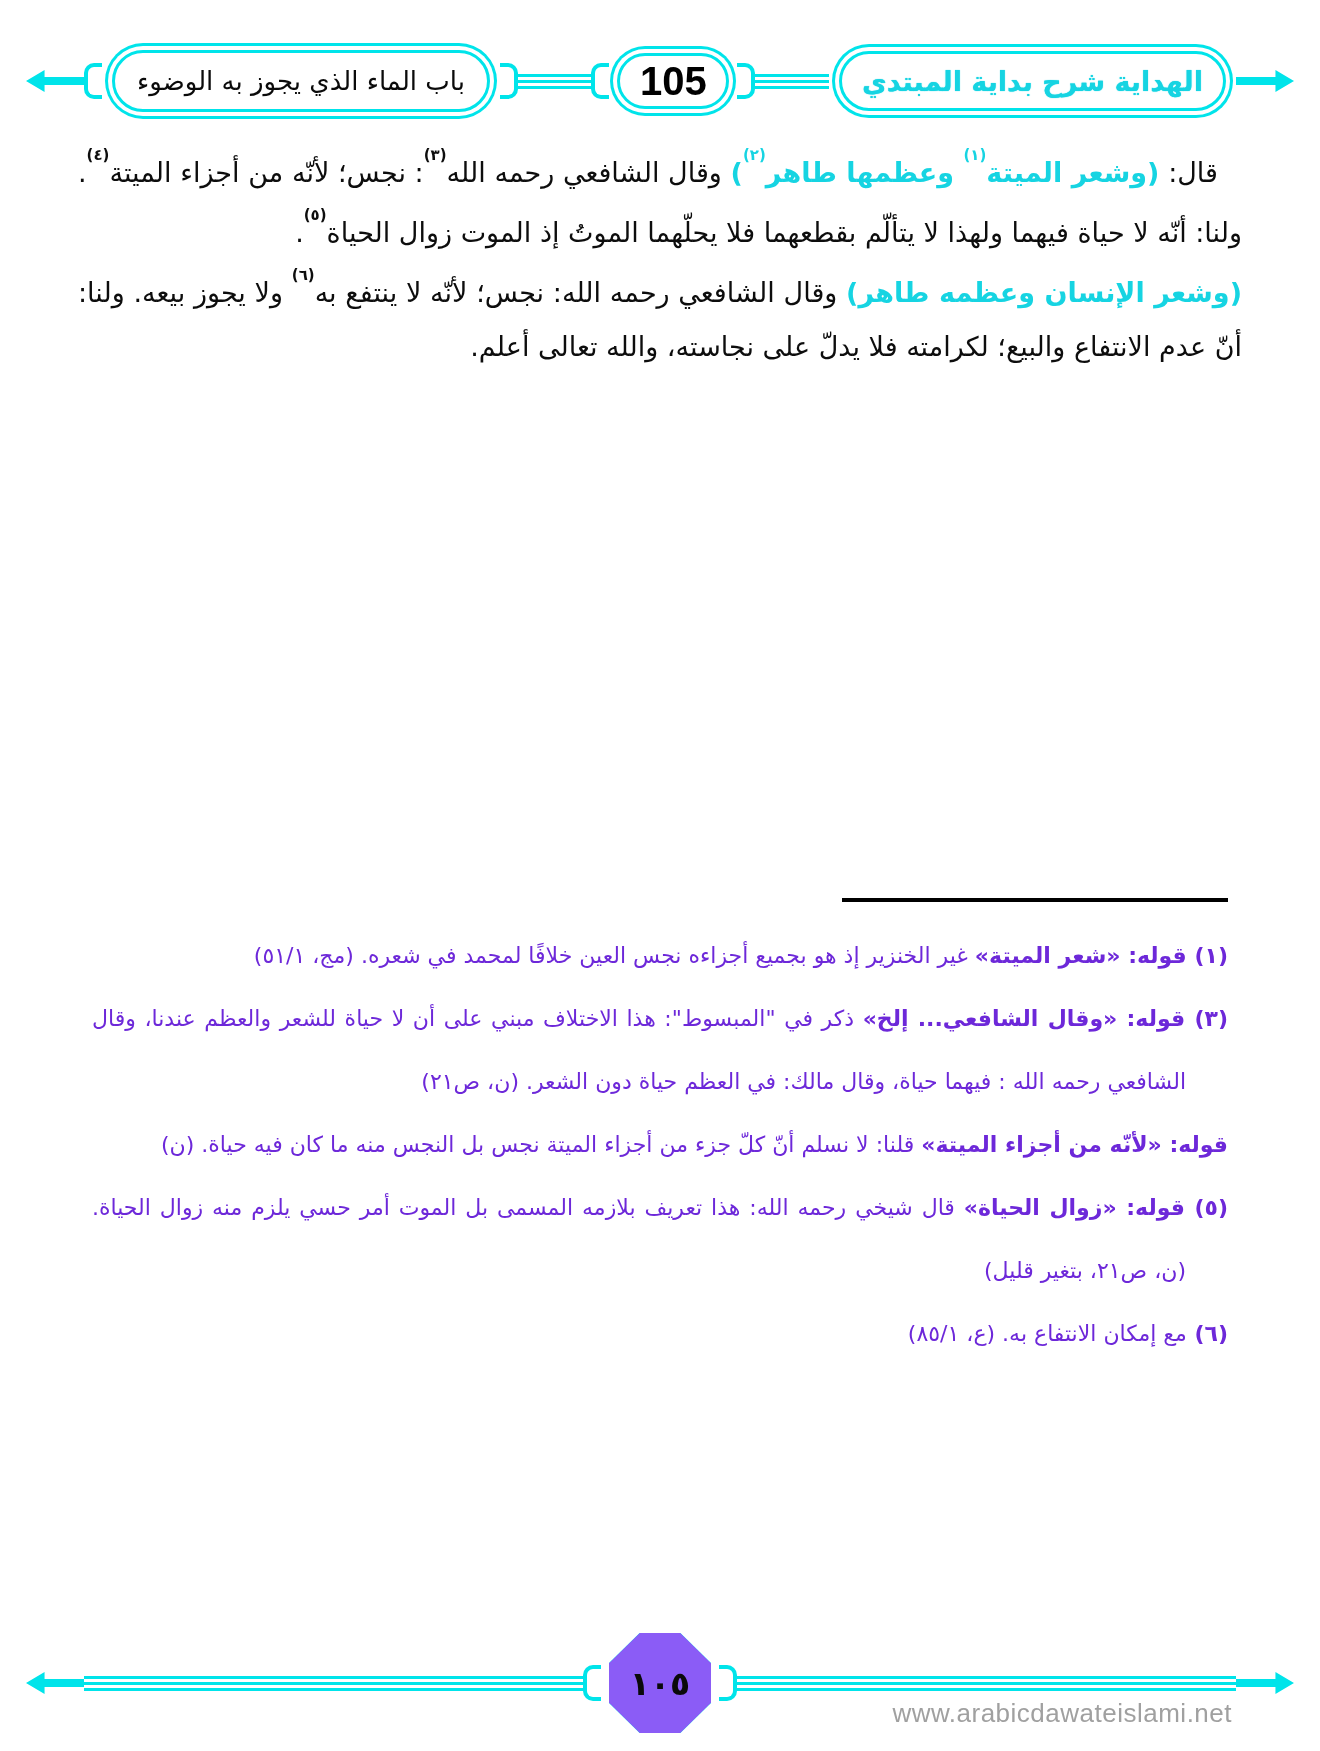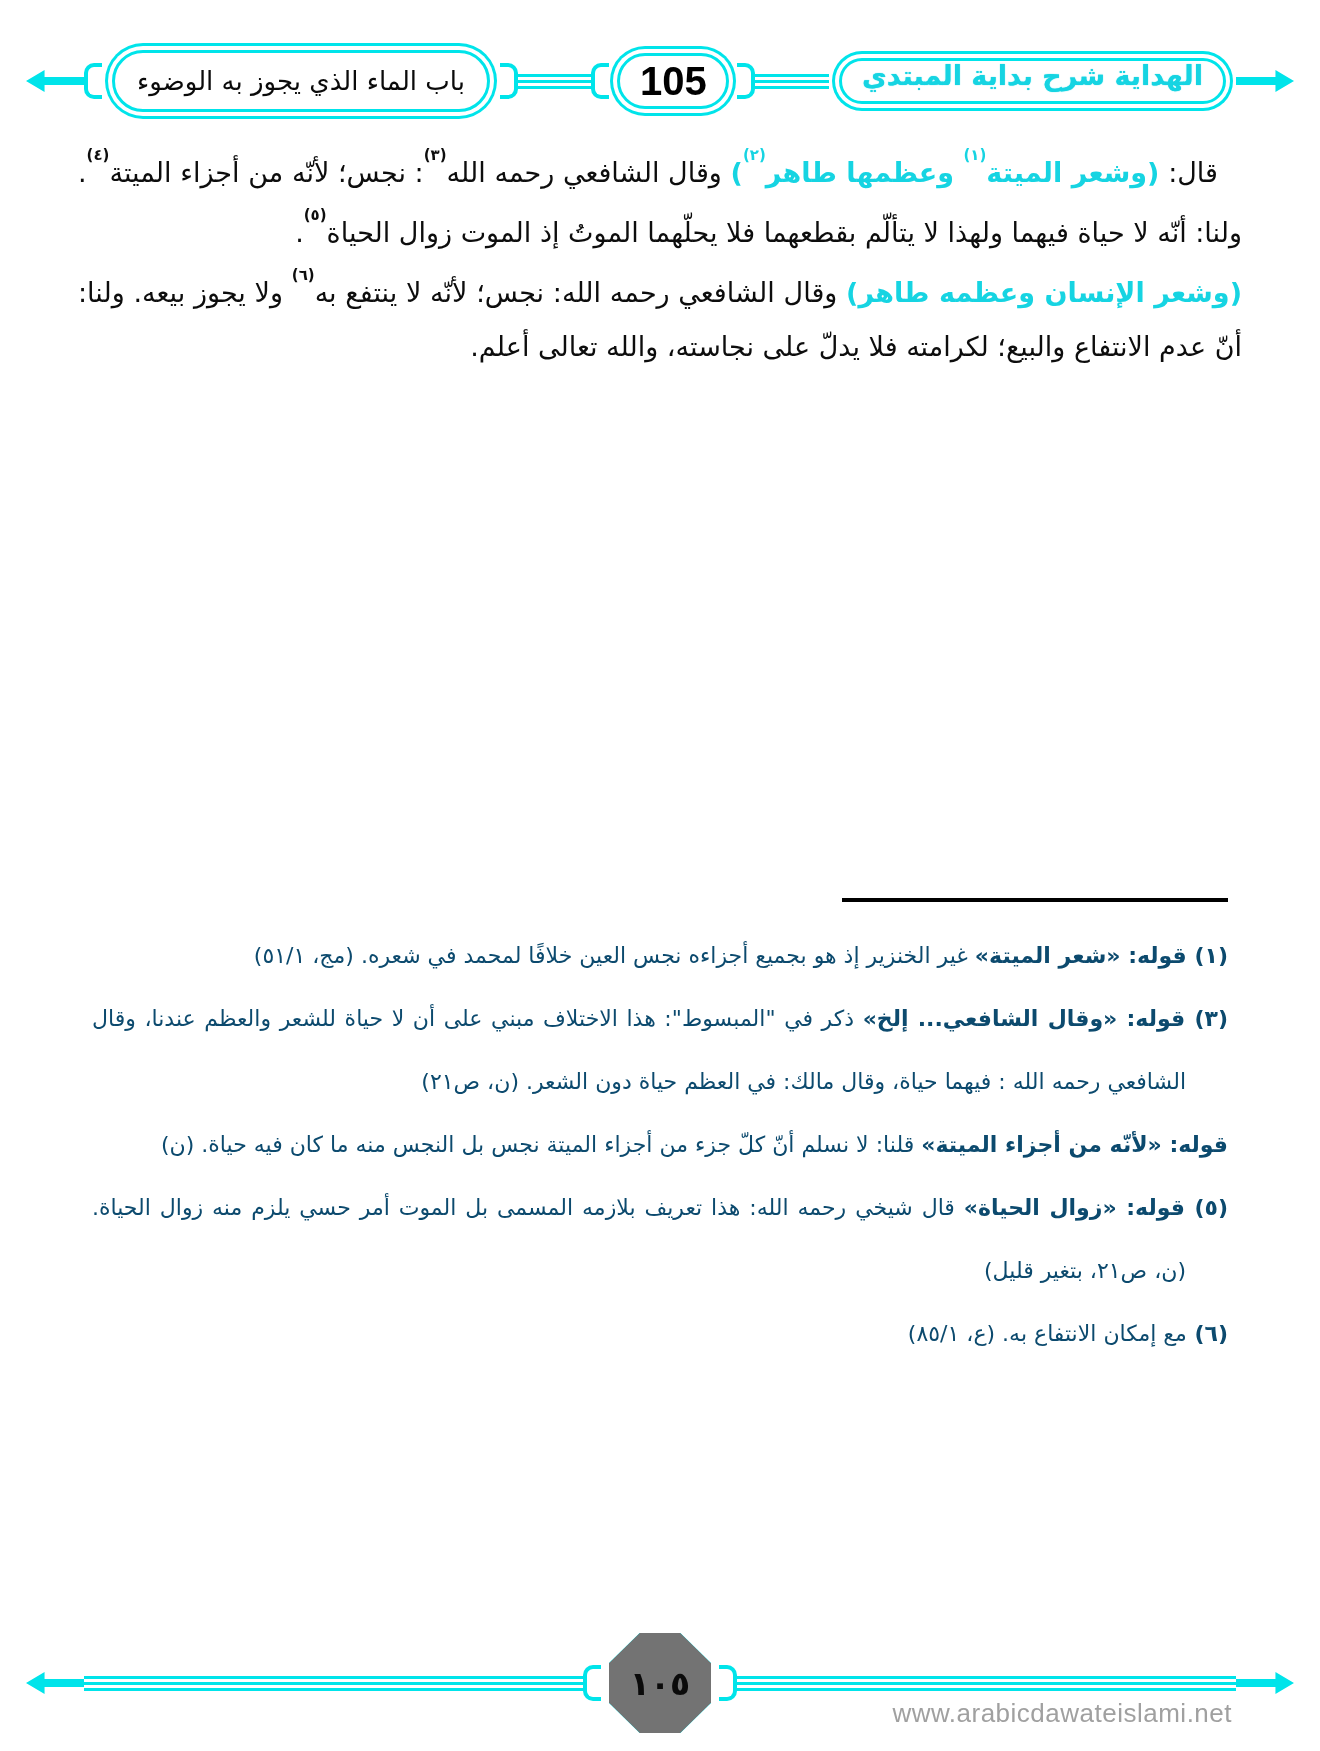--- a/index.html
+++ b/index.html
@@ -21,44 +21,44 @@
   .clasp-open-l{border-left:none;border-radius:0 10px 10px 0;}
   .clasp-open-r{border-right:none;border-radius:10px 0 0 10px;}
   .finial{width:58px;height:34px;background:var(--cyan);flex:0 0 auto;}
   .finial-l{clip-path:polygon(100% 38%,32% 38%,32% 18%,0 50%,32% 82%,32% 62%,100% 62%);}
   .finial-r{clip-path:polygon(0 38%,68% 38%,68% 18%,100% 50%,68% 82%,68% 62%,0 62%);}
   .cartouche{flex:0 0 auto;display:flex;align-items:center;justify-content:center;
     border:3px solid var(--cyan);border-radius:36px;background:#fff;
     box-shadow:0 0 0 4px #fff,0 0 0 7px var(--cyan);margin:0 10px;box-sizing:border-box;}
   .cartouche.chapter{min-width:308px;height:62px;padding:0 22px;}
   .cartouche.chapter span{font-weight:normal;font-size:26px;color:#0a0a0a;direction:rtl;}
-  .cartouche.booktitle{min-width:256px;height:46px;padding:10px 20px;align-items:flex-end;}
+  .cartouche.booktitle{min-width:256px;height:60px;padding:10px 20px;}
   .cartouche.booktitle span{font-weight:bold;font-size:27px;color:var(--cyan-text);direction:rtl;
     text-shadow:0 0 1px var(--cyan-text);}
   .pill{flex:0 0 auto;min-width:112px;height:56px;border-radius:28px;border:3px solid var(--cyan);
     background:#fff;display:flex;align-items:center;justify-content:center;margin:0 8px;
     box-shadow:0 0 0 4px #fff,0 0 0 7px var(--cyan);box-sizing:border-box;}
   .pill span{font-family:"Liberation Sans",sans-serif;font-weight:bold;font-size:40px;color:#000;}
   .octagon{flex:0 0 auto;width:102px;height:100px;background:var(--cyan);margin:0 8px;
     clip-path:polygon(30% 0,70% 0,100% 30%,100% 70%,70% 100%,30% 100%,0 70%,0 30%);
     display:flex;align-items:stretch;justify-content:stretch;}
-  .octagon-inner{flex:1;background:#737373;display:flex;align-items:center;justify-content:center;
+  .octagon-inner{flex:1;background:#8b5cf6;display:flex;align-items:center;justify-content:center;
     clip-path:polygon(30% 0,70% 0,100% 30%,100% 70%,70% 100%,30% 100%,0 70%,0 30%);}
   .octagon-inner span{font-weight:bold;font-size:33px;color:#0a0a0a;}
   
   .main-text{position:absolute;top:140px;left:78px;right:78px;direction:rtl;}
   .main-text p{margin:0;font-size:27px;line-height:54px;text-align:justify;color:#0d0d0d;}
   .main-text p.first{text-indent:24px;}
   .cy{color:var(--cyan-text);font-weight:bold;}
   .ref{font-size:15px;position:relative;top:-12px;font-weight:bold;}
   
   .fn-divider{position:absolute;top:898px;right:92px;width:386px;height:4px;background:#000;}
   .footnotes{position:absolute;top:924px;left:92px;right:92px;direction:rtl;}
   .footnotes p{margin:0;font-size:22px;line-height:63px;text-align:justify;
-    padding-right:42px;text-indent:-42px;color:#0c4a6e;}
+    padding-right:42px;text-indent:-42px;color:#6d28d9;}
   .fn-num{font-weight:bold;}
   .fn-lead{font-weight:bold;}
   
   .watermark{position:absolute;top:1698px;right:88px;
     font-family:Liberation Sans, sans-serif;font-size:26px;color:#a0a0a0;letter-spacing:0.5px;}
 </style>
 </head>
 <body>
 
 <div class="ornament-bar hdr">

